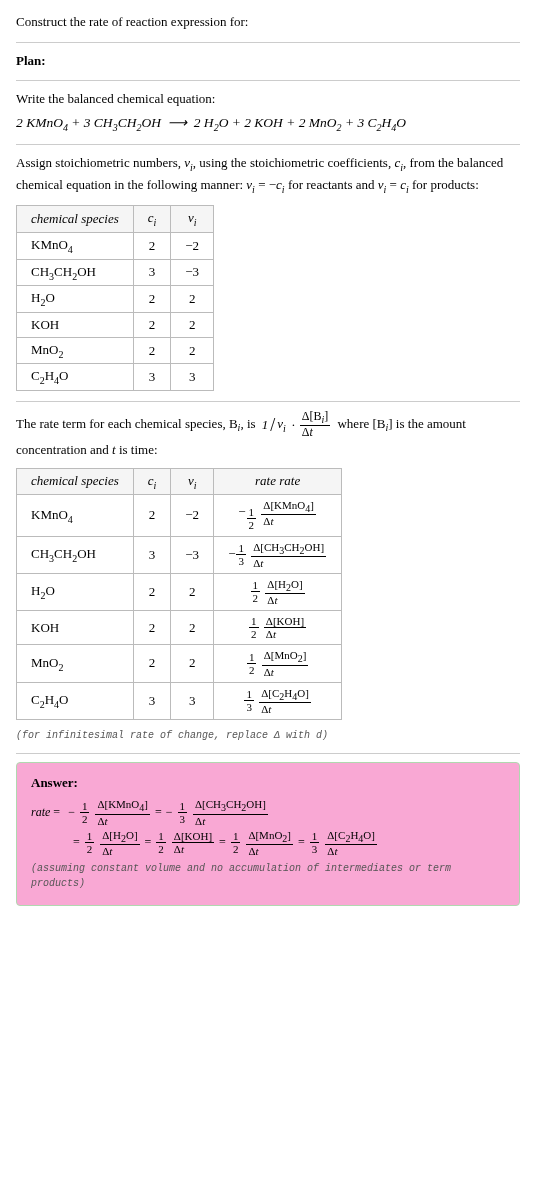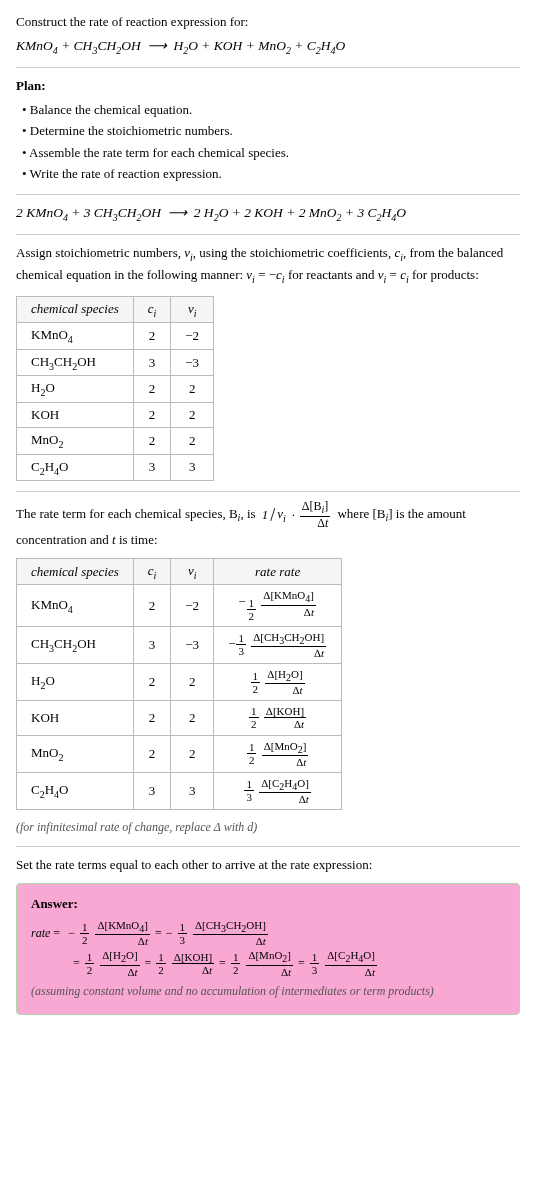--- a/index.html
+++ b/index.html
@@ -54,67 +54,60 @@
       border: 1px solid #b0d8b0;
       border-radius: 4px;
       padding: 10px 14px;
       margin-top: 8px;
     }
     .answer-box .answer-title { font-weight: bold; margin-bottom: 6px; }
 
     .frac {
       display: inline-flex;
       flex-direction: column;
-      align-items: flex-end;
+      align-items: flex-start;
       vertical-align: middle;
       font-size: 11px;
       line-height: 1.1;
       margin: 0 1px;
     }
     .frac .num { border-bottom: 1px solid #000; padding: 0 2px; }
     .frac .den { padding: 0 2px; }
 
     .small-note {
-      font-size: 12px;
+      font-size: 10px;
       color: #555;
       margin-top: 4px;
       font-style: italic;
+      font-family: Liberation Mono, monospace;
     }
 
     sub { font-size: 10px; }
 
     .chemical { font-style: italic; }
 
     .section-text { line-height: 1.55; margin-bottom: 4px; }
   </style>
 </head>
 <body>
 
 <div class="section">
   <p>Construct the rate of reaction expression for:</p>
-  <p class="math-display chemical">
-    KMnO<sub>4</sub> + CH<sub>3</sub>CH<sub>2</sub>OH &nbsp;⟶&nbsp; H<sub>2</sub>O + KOH + MnO<sub>2</sub> + C<sub>2</sub>H<sub>4</sub>O
-  </p>
 </div>
 
 <hr>
 
 <div class="section">
   <p class="bold">Plan:</p>
-  <div class="plan-list">
-    <p>• <span>Balance the chemical equation.</span></p>
-    <p>• <span>Determine the stoichiometric numbers.</span></p>
-    <p>• <span>Assemble the rate term for each chemical species.</span></p>
-    <p>• <span>Write the rate of reaction expression.</span></p>
-  </div>
-</div>
-
-<hr>
-
-<div class="section">
+</div>
+
+<hr>
+
+<div class="section">
+  <p>Write the balanced chemical equation:</p>
   <p class="math-display chemical">
     2 KMnO<sub>4</sub> + 3 CH<sub>3</sub>CH<sub>2</sub>OH &nbsp;⟶&nbsp; 2 H<sub>2</sub>O + 2 KOH + 2 MnO<sub>2</sub> + 3 C<sub>2</sub>H<sub>4</sub>O
   </p>
 </div>
 
 <hr>
 
 <div class="section">
   <p class="section-text">
     Assign stoichiometric numbers, <i>ν<sub>i</sub></i>, using the stoichiometric coefficients, <i>c<sub>i</sub></i>, from the balanced chemical equation in the following manner: <i>ν<sub>i</sub></i> = −<i>c<sub>i</sub></i> for reactants and <i>ν<sub>i</sub></i> = <i>c<sub>i</sub></i> for products:
@@ -282,21 +275,20 @@
         </td>
       </tr>
     </tbody>
   </table>
   <p class="small-note">(for infinitesimal rate of change, replace Δ with d)</p>
 </div>
 
 <hr>
 
 <div class="section">
-  <p>Set the rate terms equal to each other to arrive at the rate expression:</p>
   <div class="answer-box">
     <p class="answer-title">Answer:</p>
     <div style="font-size:12px; line-height:1.9;">
 
       <div style="display:flex; align-items:center; flex-wrap:wrap; gap:4px; margin-bottom:2px;">
         <span style="margin-right:4px;"><i>rate</i> =</span>
         <span>−</span>
         <span class="frac" style="font-size:11px;">
             <span class="num">1</span>
             <span class="den">2</span>

